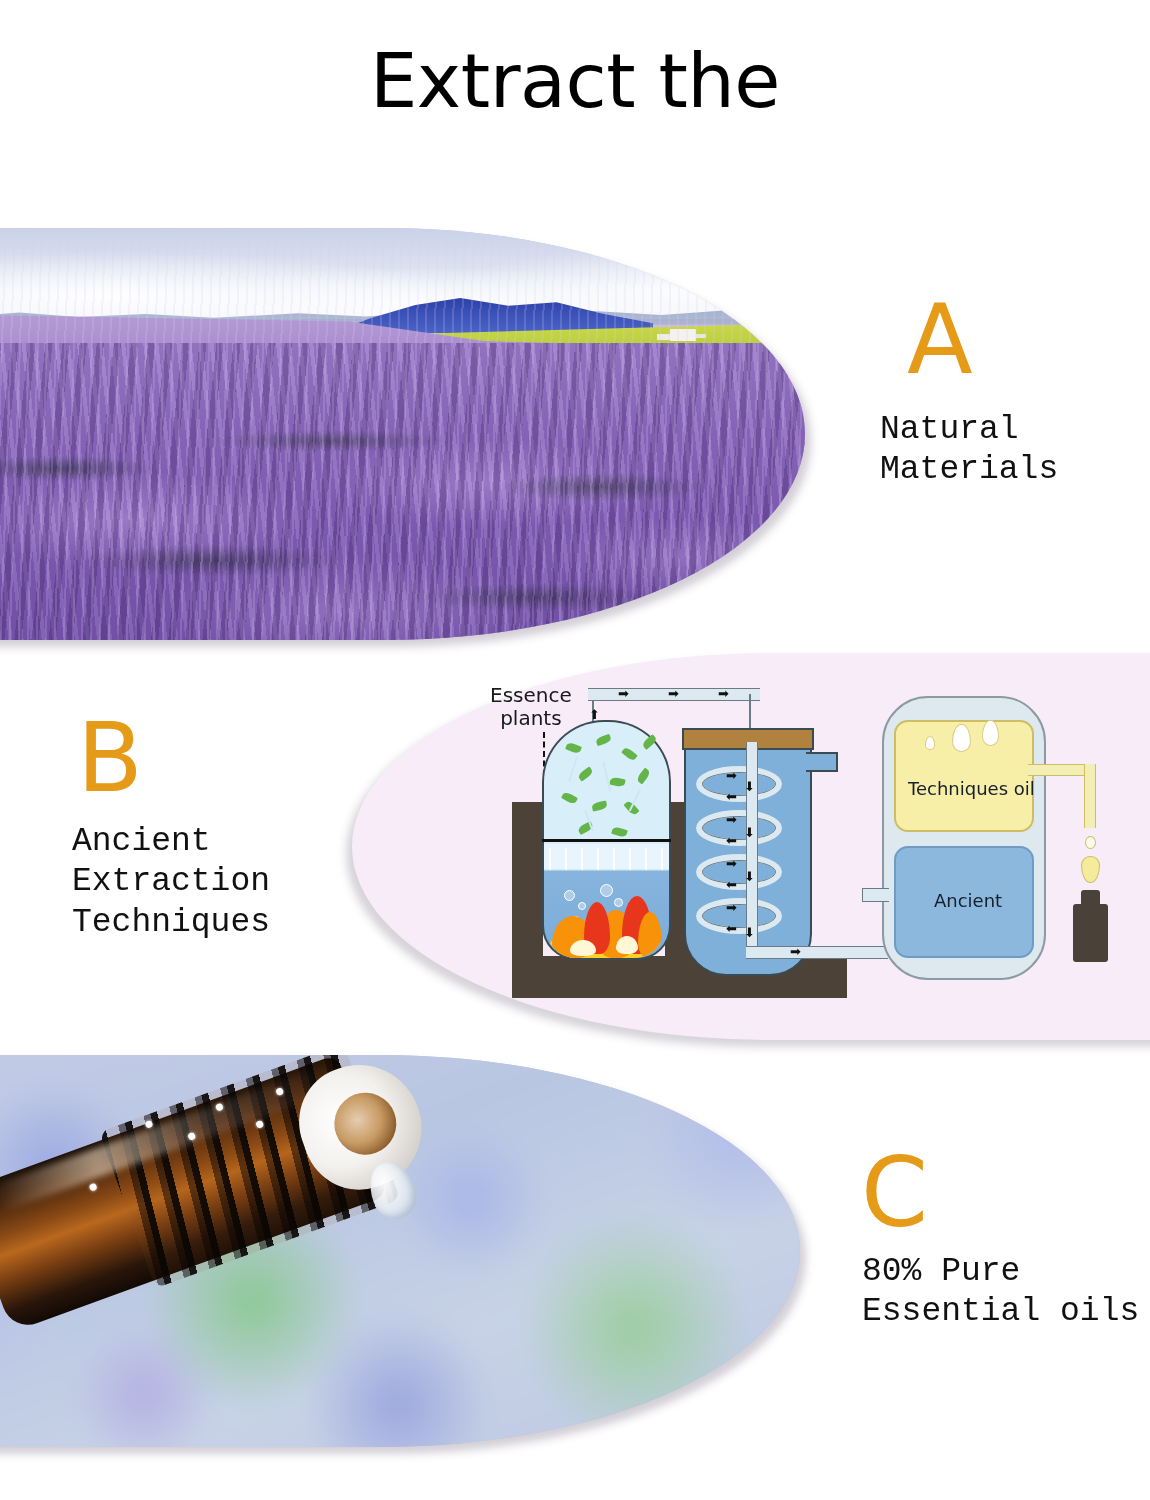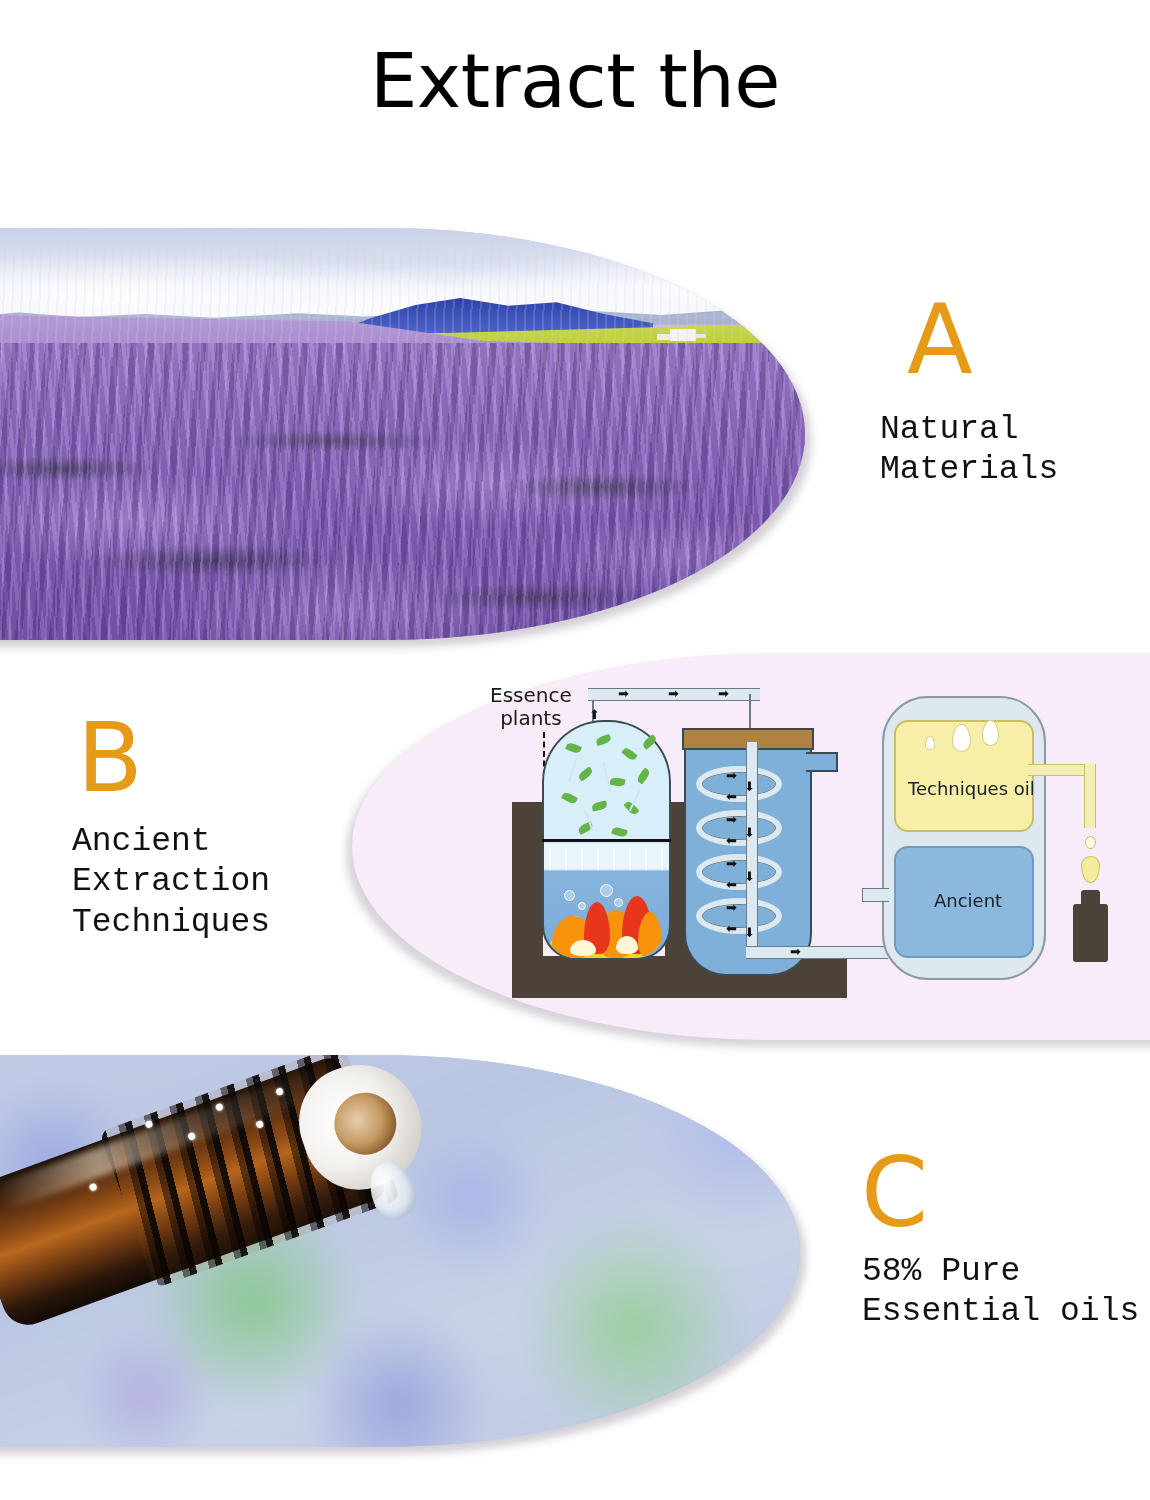--- a/index.html
+++ b/index.html
@@ -455,14 +455,14 @@
     <div class="bottle-speck" style="left:268px; top:66px;"></div>
     <div class="bottle-speck" style="left:300px; top:96px;"></div>
     <div class="bottle-speck" style="left:330px; top:72px;"></div>
     <div class="bottle-speck" style="left:122px; top:98px;"></div>
     <div class="bottle-tip"></div>
     <div class="tip-hole"></div>
     <div class="drop"></div>
   </div>
 </div>
 <div class="letter letter-c">C</div>
-<div class="caption caption-c">58% Pure
+<div class="caption caption-c">80% Pure
 Essential oils</div>
 
 </body></html>

